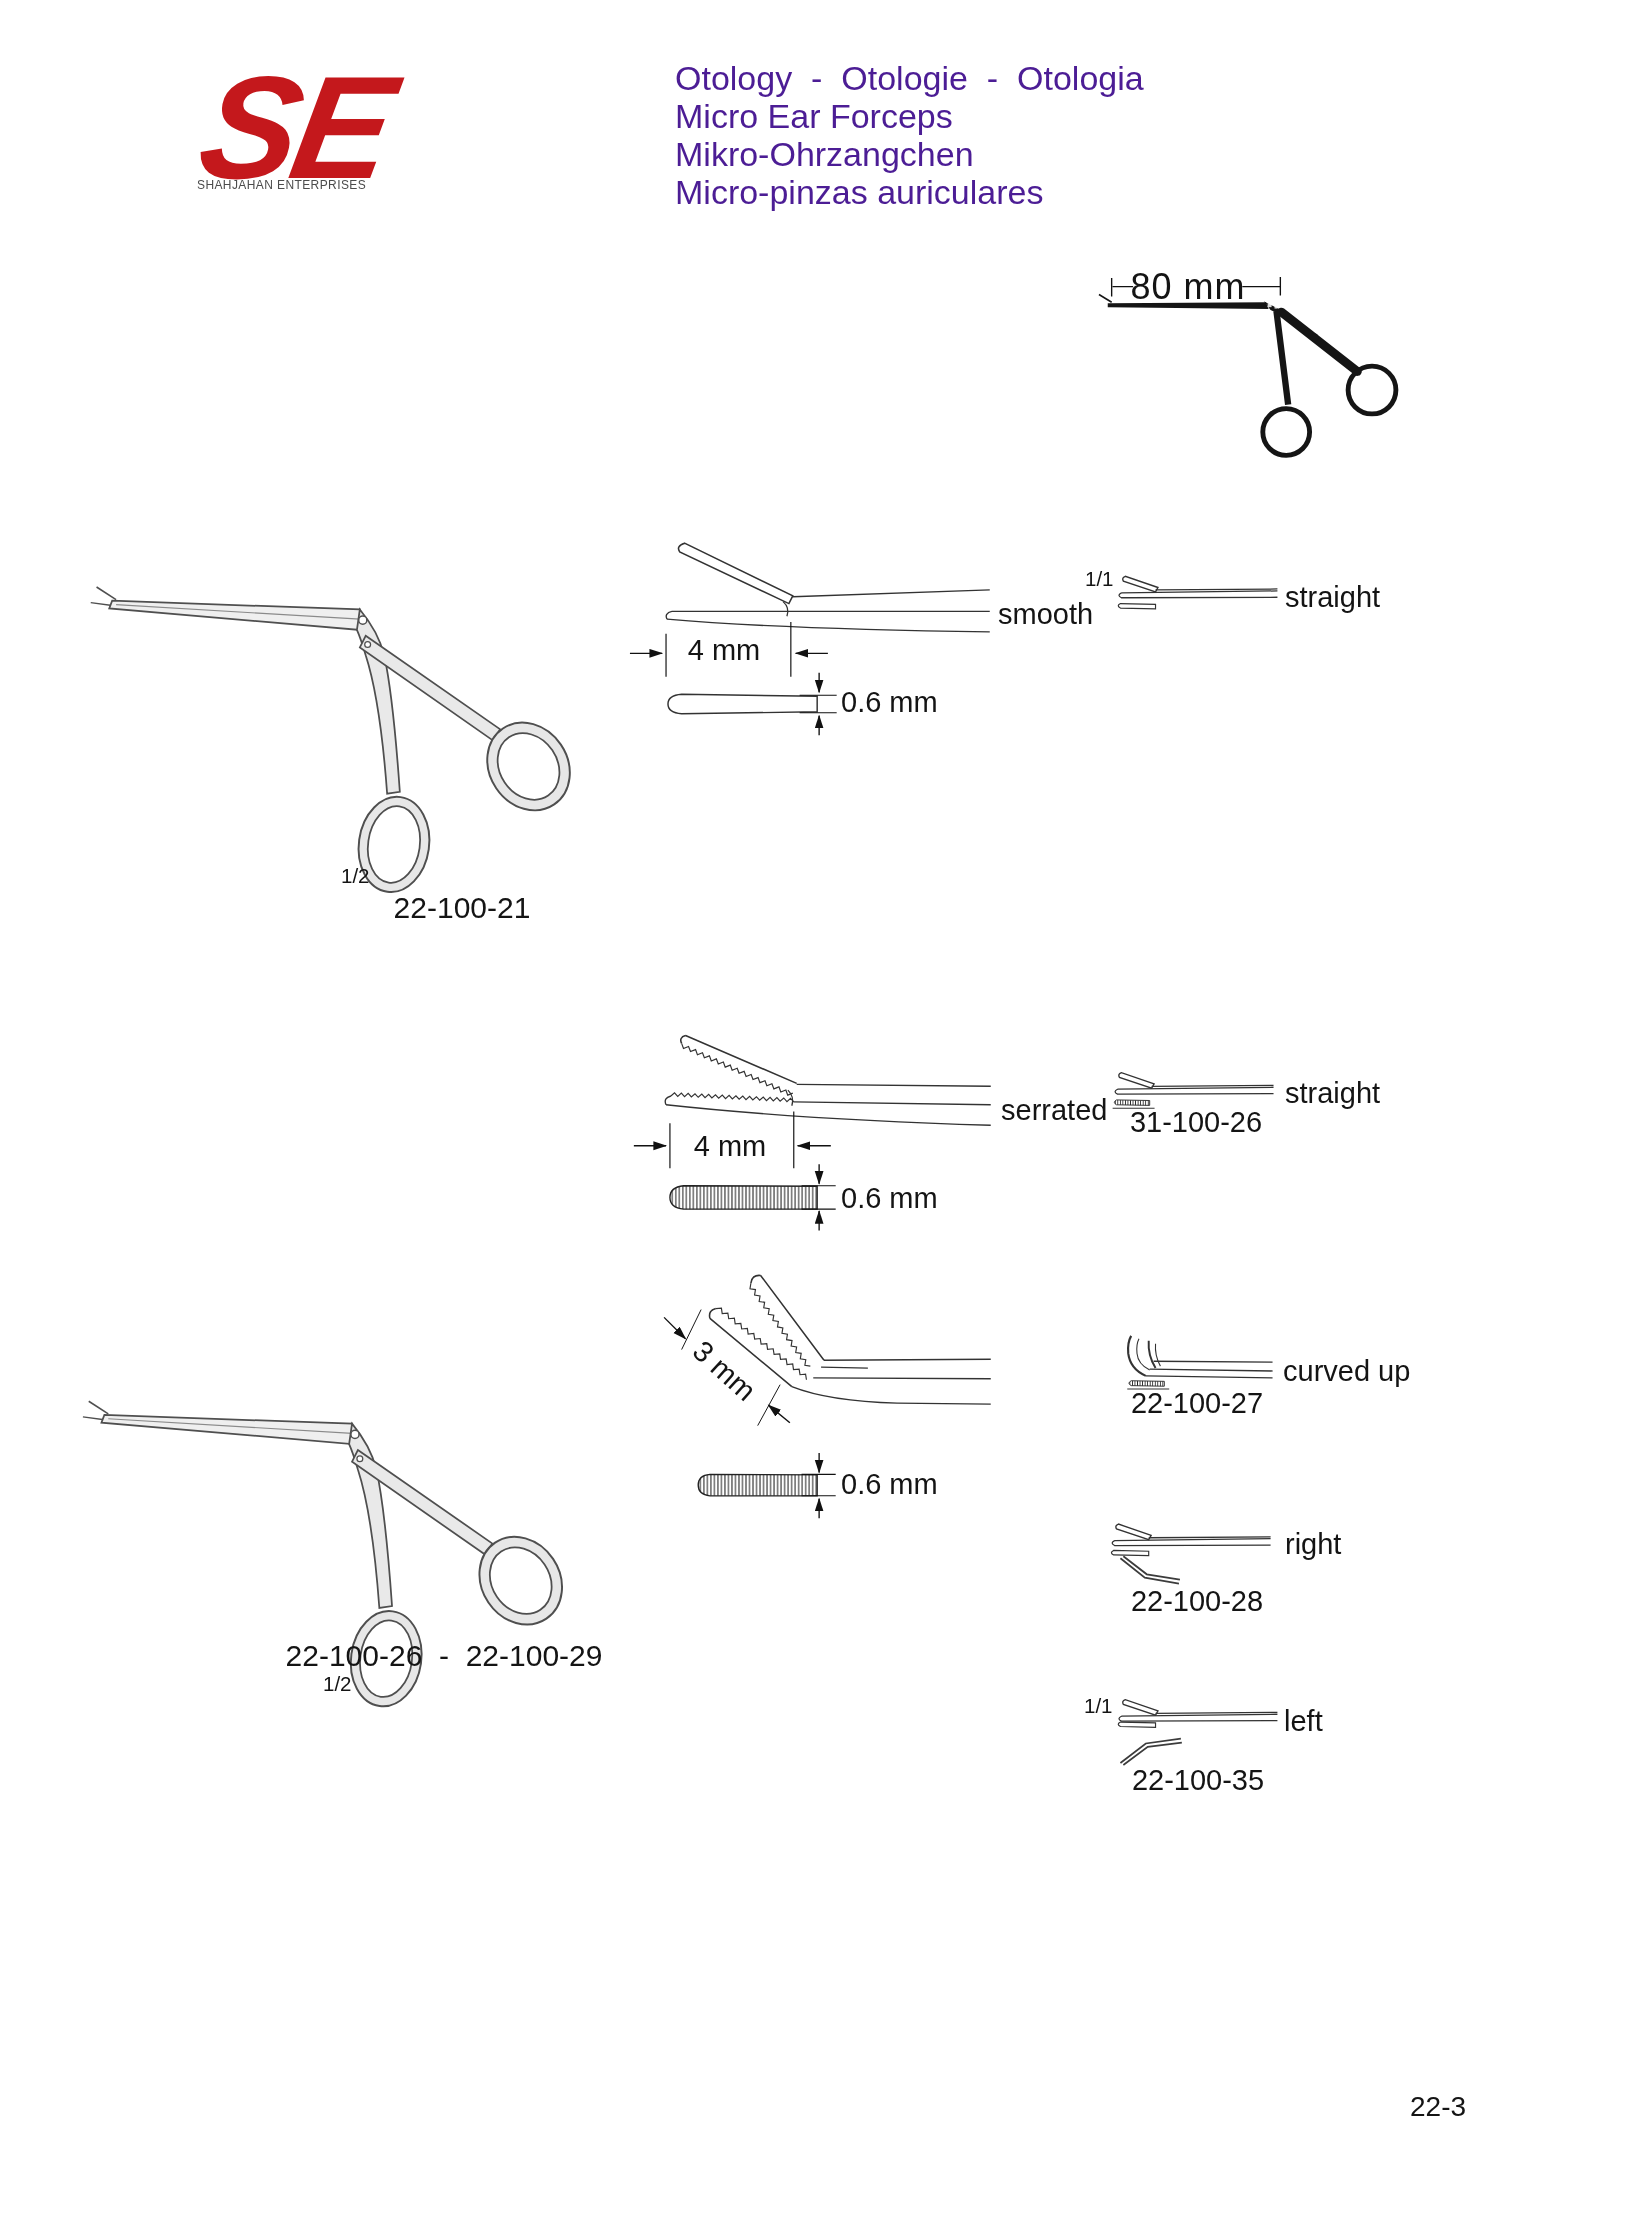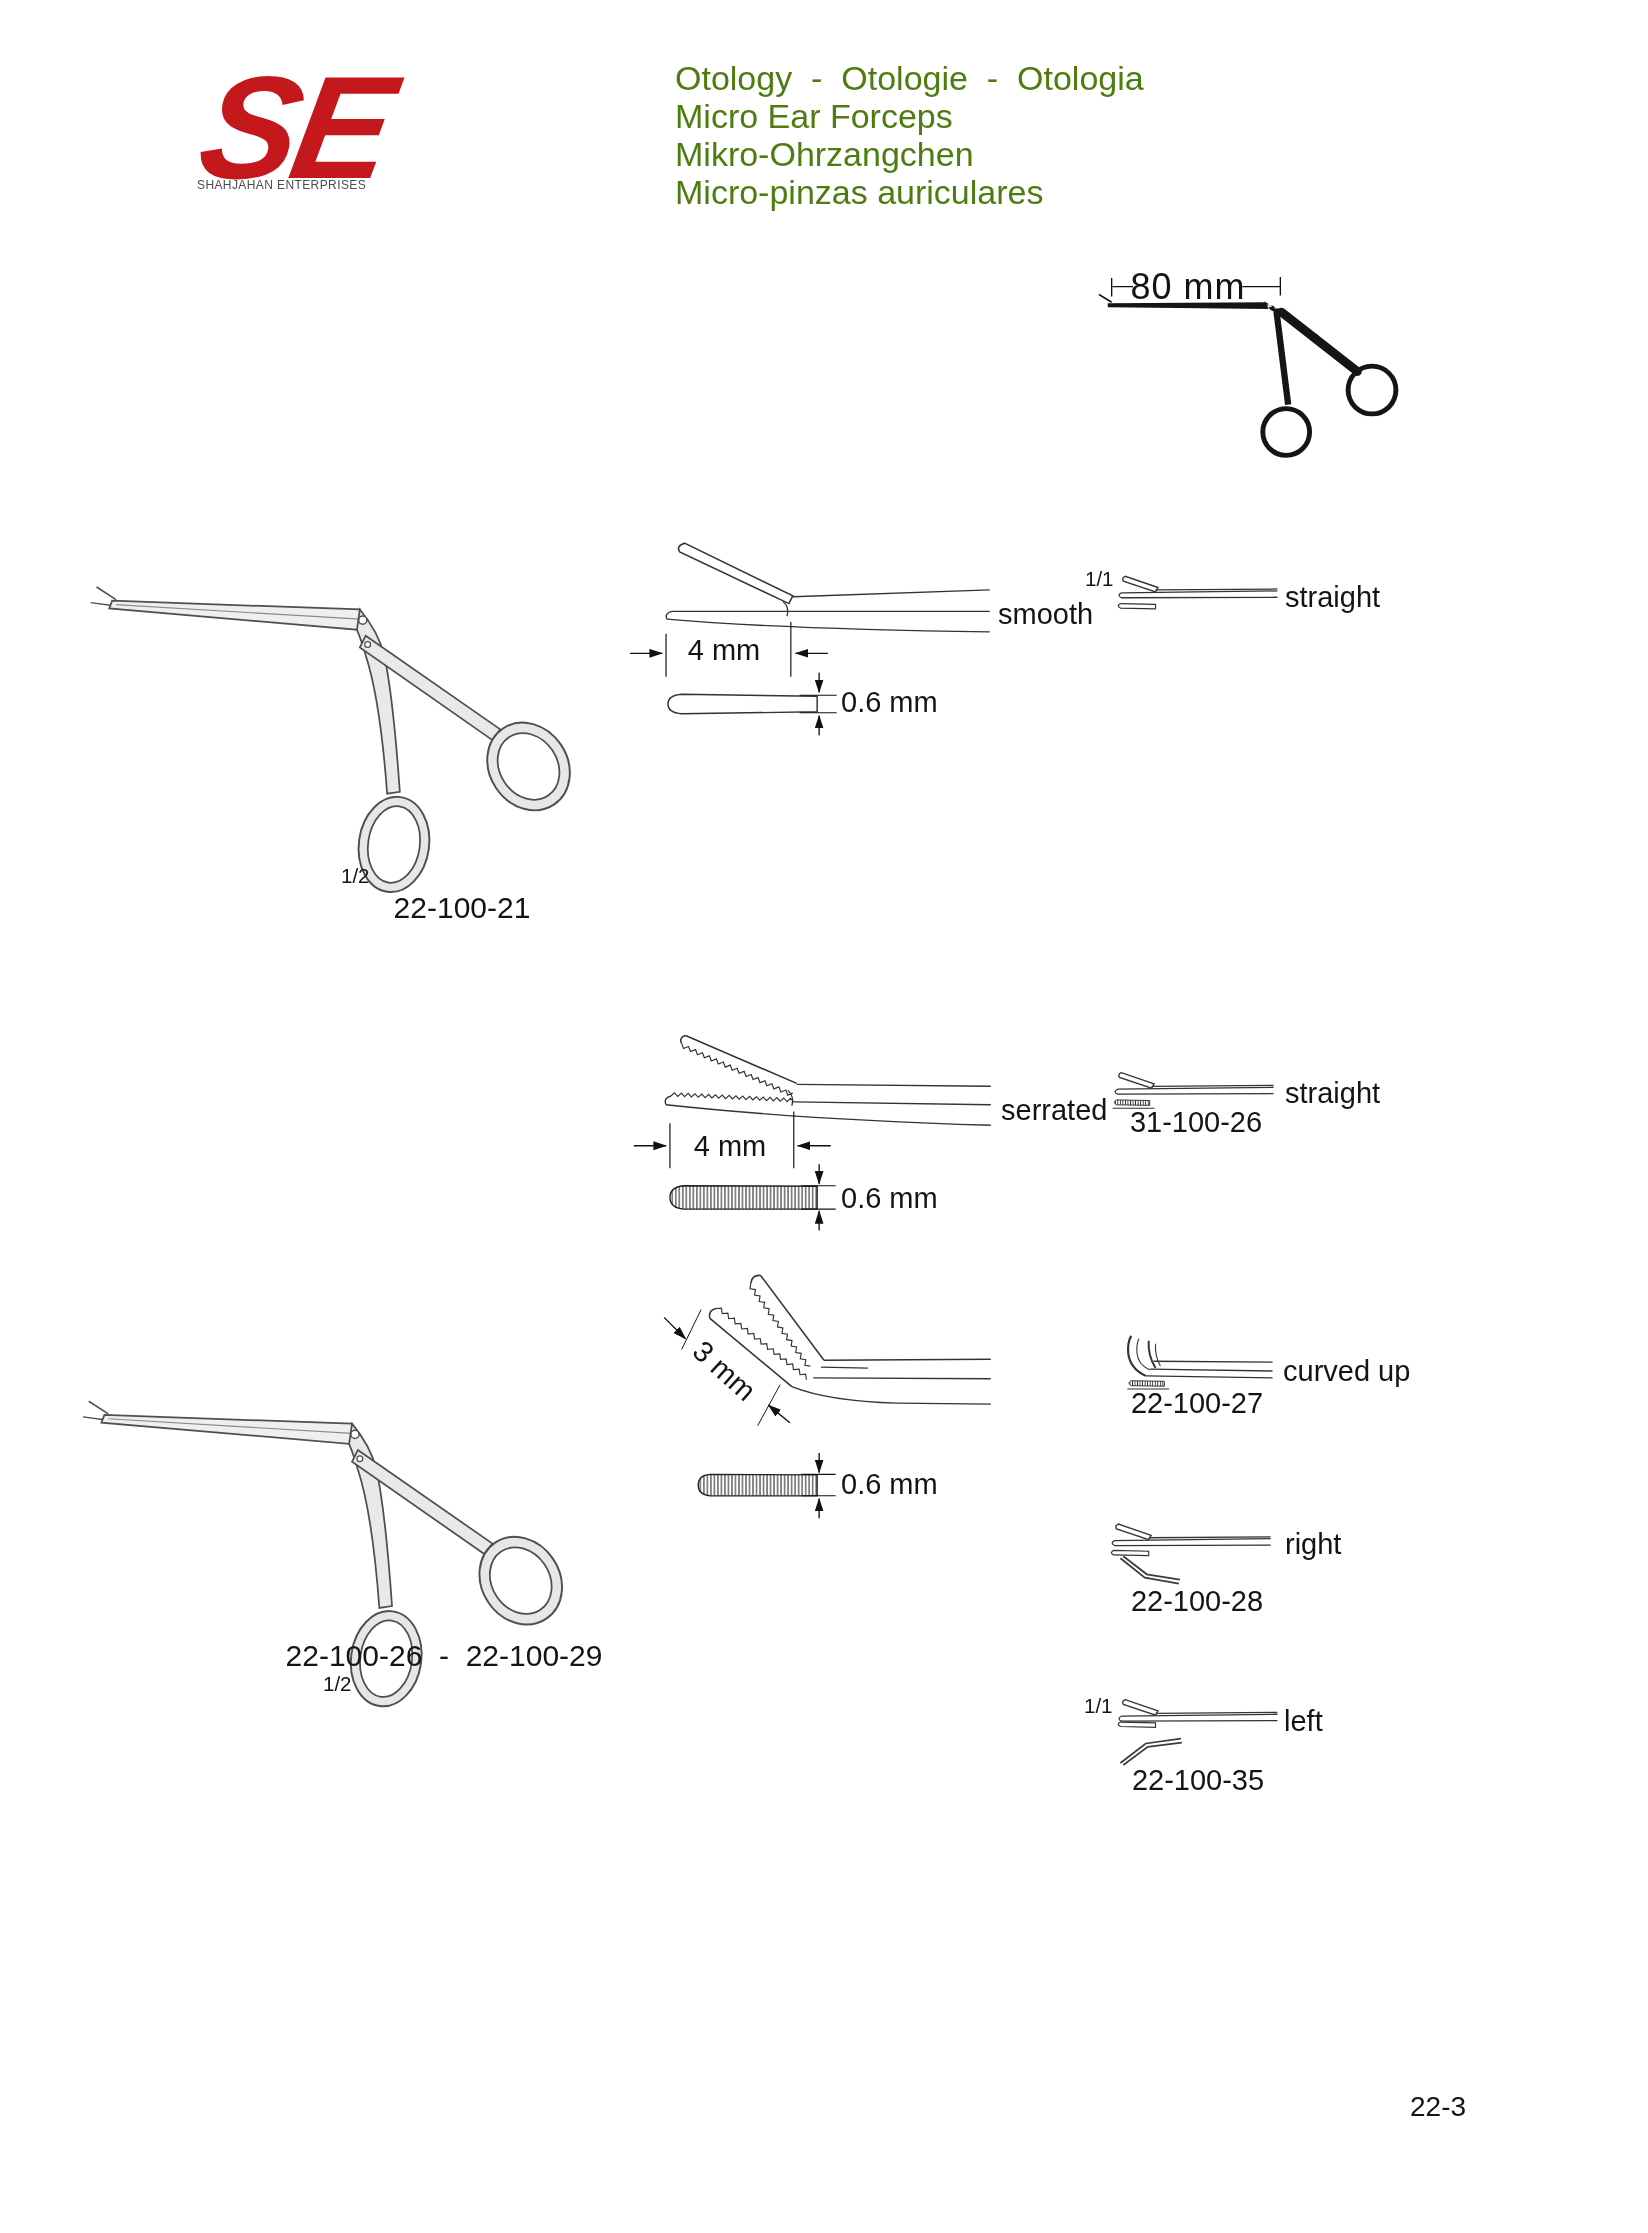--- a/index.html
+++ b/index.html
@@ -10,21 +10,21 @@
   .abs{position:absolute;}
   .lbl{position:absolute;color:#141414;white-space:nowrap;}
   .cY{transform:translateY(-50%);}
   .cXY{transform:translate(-50%,-50%);}
   .pre{white-space:pre;}
   #logo-initials{
     font-size:146px;line-height:1;font-weight:bold;font-style:italic;
     letter-spacing:-5.9px;transform:skewX(-10deg);
   }
   #brand-company{font-size:12px;letter-spacing:0.4px;color:#4c4c4c;}
-  #title-block{font-size:34px;line-height:38px;color:#4d7c0f;}
+  #title-block{font-size:34px;line-height:38px;color:#4c1d95;}
   .dim{font-size:29px;}
   .dim80{font-size:36px;letter-spacing:1px;}
   .surface{font-size:29px;}
   .code{font-size:29px;}
   .caption{font-size:30px;}
   .scalemark{font-size:20.5px;}
   .pagenum{font-size:28px;}
   .rot42{transform:translate(-50%,-50%) rotate(42deg);}
   svg{position:absolute;left:0;top:0;}
 </style>

